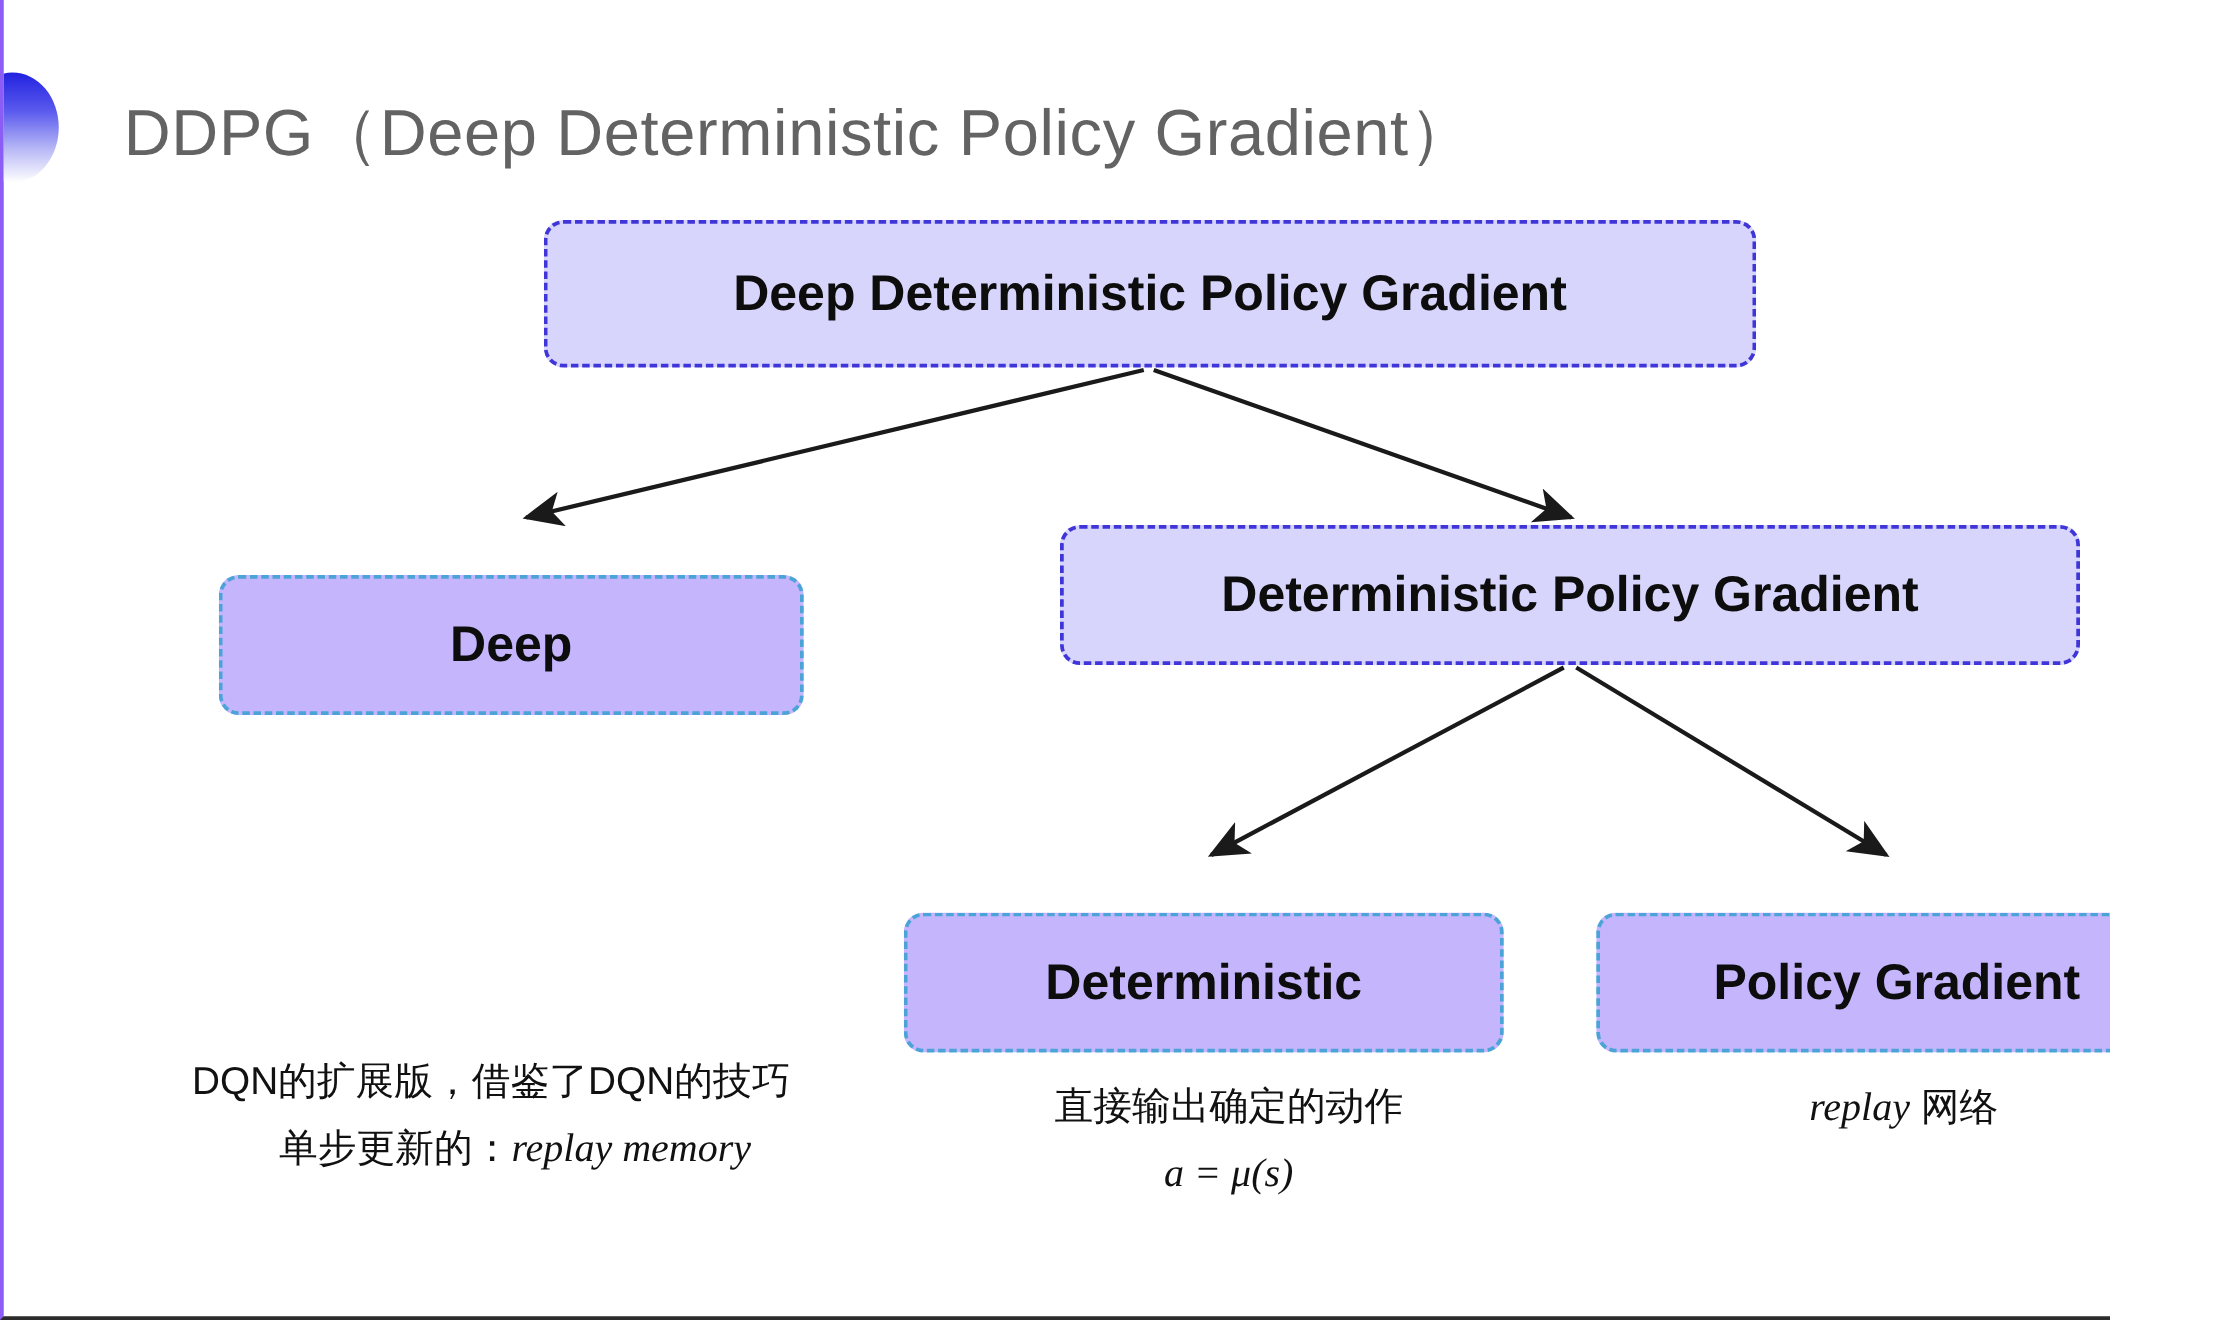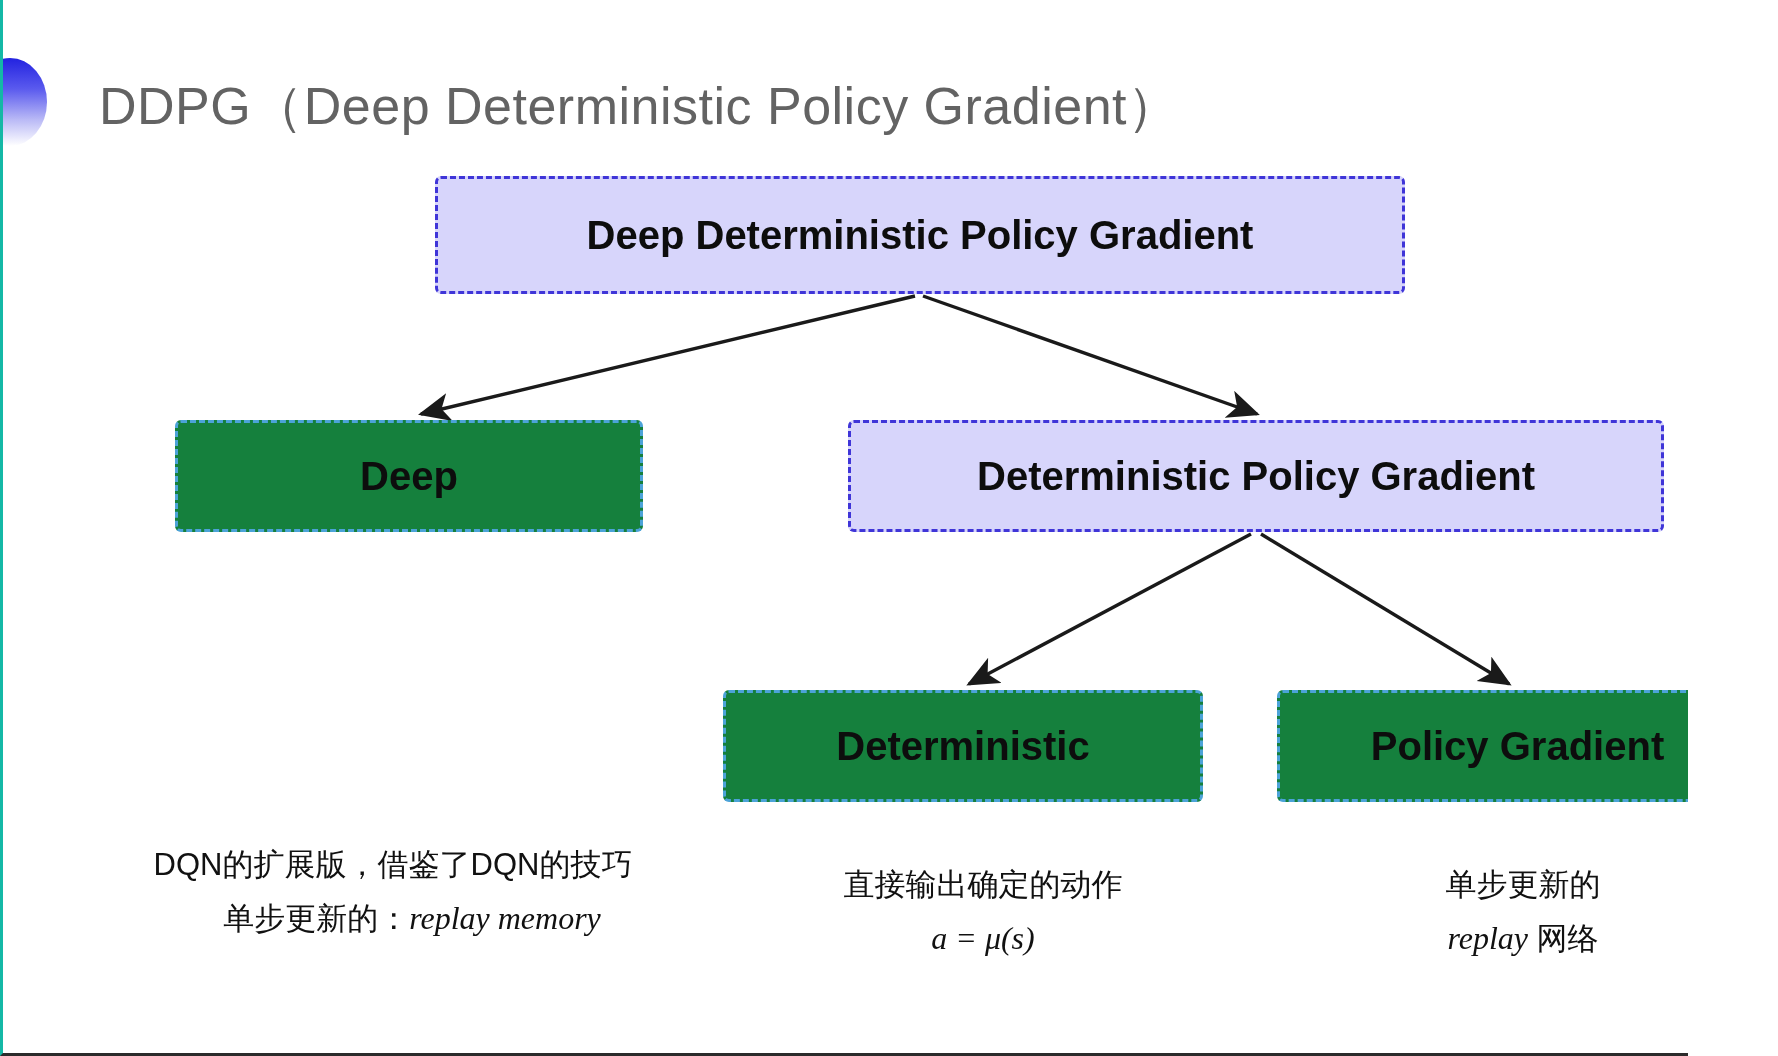--- a/index.html
+++ b/index.html
@@ -9,21 +9,21 @@
   }
   body {
     font-family: "Liberation Sans", sans-serif;
   }
   #slide {
     position: relative;
     width: 1688px;
     height: 1056px;
     background: #ffffff;
     overflow: hidden;
-    border-left: 3px solid #14b8a6;
+    border-left: 3px solid #8b5cf6;
     border-bottom: 3px solid #2b2b2b;
     box-sizing: border-box;
   }
 
   
   #title-bullet {
     position: absolute;
     left: -30px;
     top: 58px;
     width: 74px;
@@ -42,34 +42,35 @@
     font-weight: 400;
   }
 
   
   .node {
     position: absolute;
     box-sizing: border-box;
     display: flex;
     align-items: center;
     justify-content: center;
-    border-radius: 6px;
+    border-radius: 16px;
     border-style: dashed;
     border-width: 3px;
     text-align: center;
     line-height: 1.15;
     color: #111111;
   }
   .node.purple {
     background: #d7d5fb;
     border-color: #3f35d8;
   }
   .node.cyan {
-    background: #15803d;
+    background: #c4b5fd;
     border-color: #4ca3d8;
+    margin-top: 40px;
   }
   .node-label {
     font-size: 40px;
     font-weight: 600;
     color: #0d0d0d;
     padding: 0 12px;
   }
 
   #node-root      { left: 432px; top: 176px;  width: 970px; height: 118px; }
   #node-deep      { left: 172px; top: 420px;  width: 468px; height: 112px; }
@@ -166,17 +167,16 @@
     <span class="ann-line">DQN的扩展版，借鉴了DQN的技巧</span>
     <span class="ann-line"><span>单步更新的：</span><span class="math">replay memory</span></span>
   </div>
 
   <div id="ann-det" class="annotation">
     <span class="ann-line">直接输出确定的动作</span>
     <span class="ann-line math">a = μ(s)</span>
   </div>
 
   <div id="ann-pg" class="annotation">
-    <span class="ann-line">单步更新的</span>
     <span class="ann-line"><span class="math">replay</span><span> 网络</span></span>
   </div>
 
 </div>
 
 </body></html>

